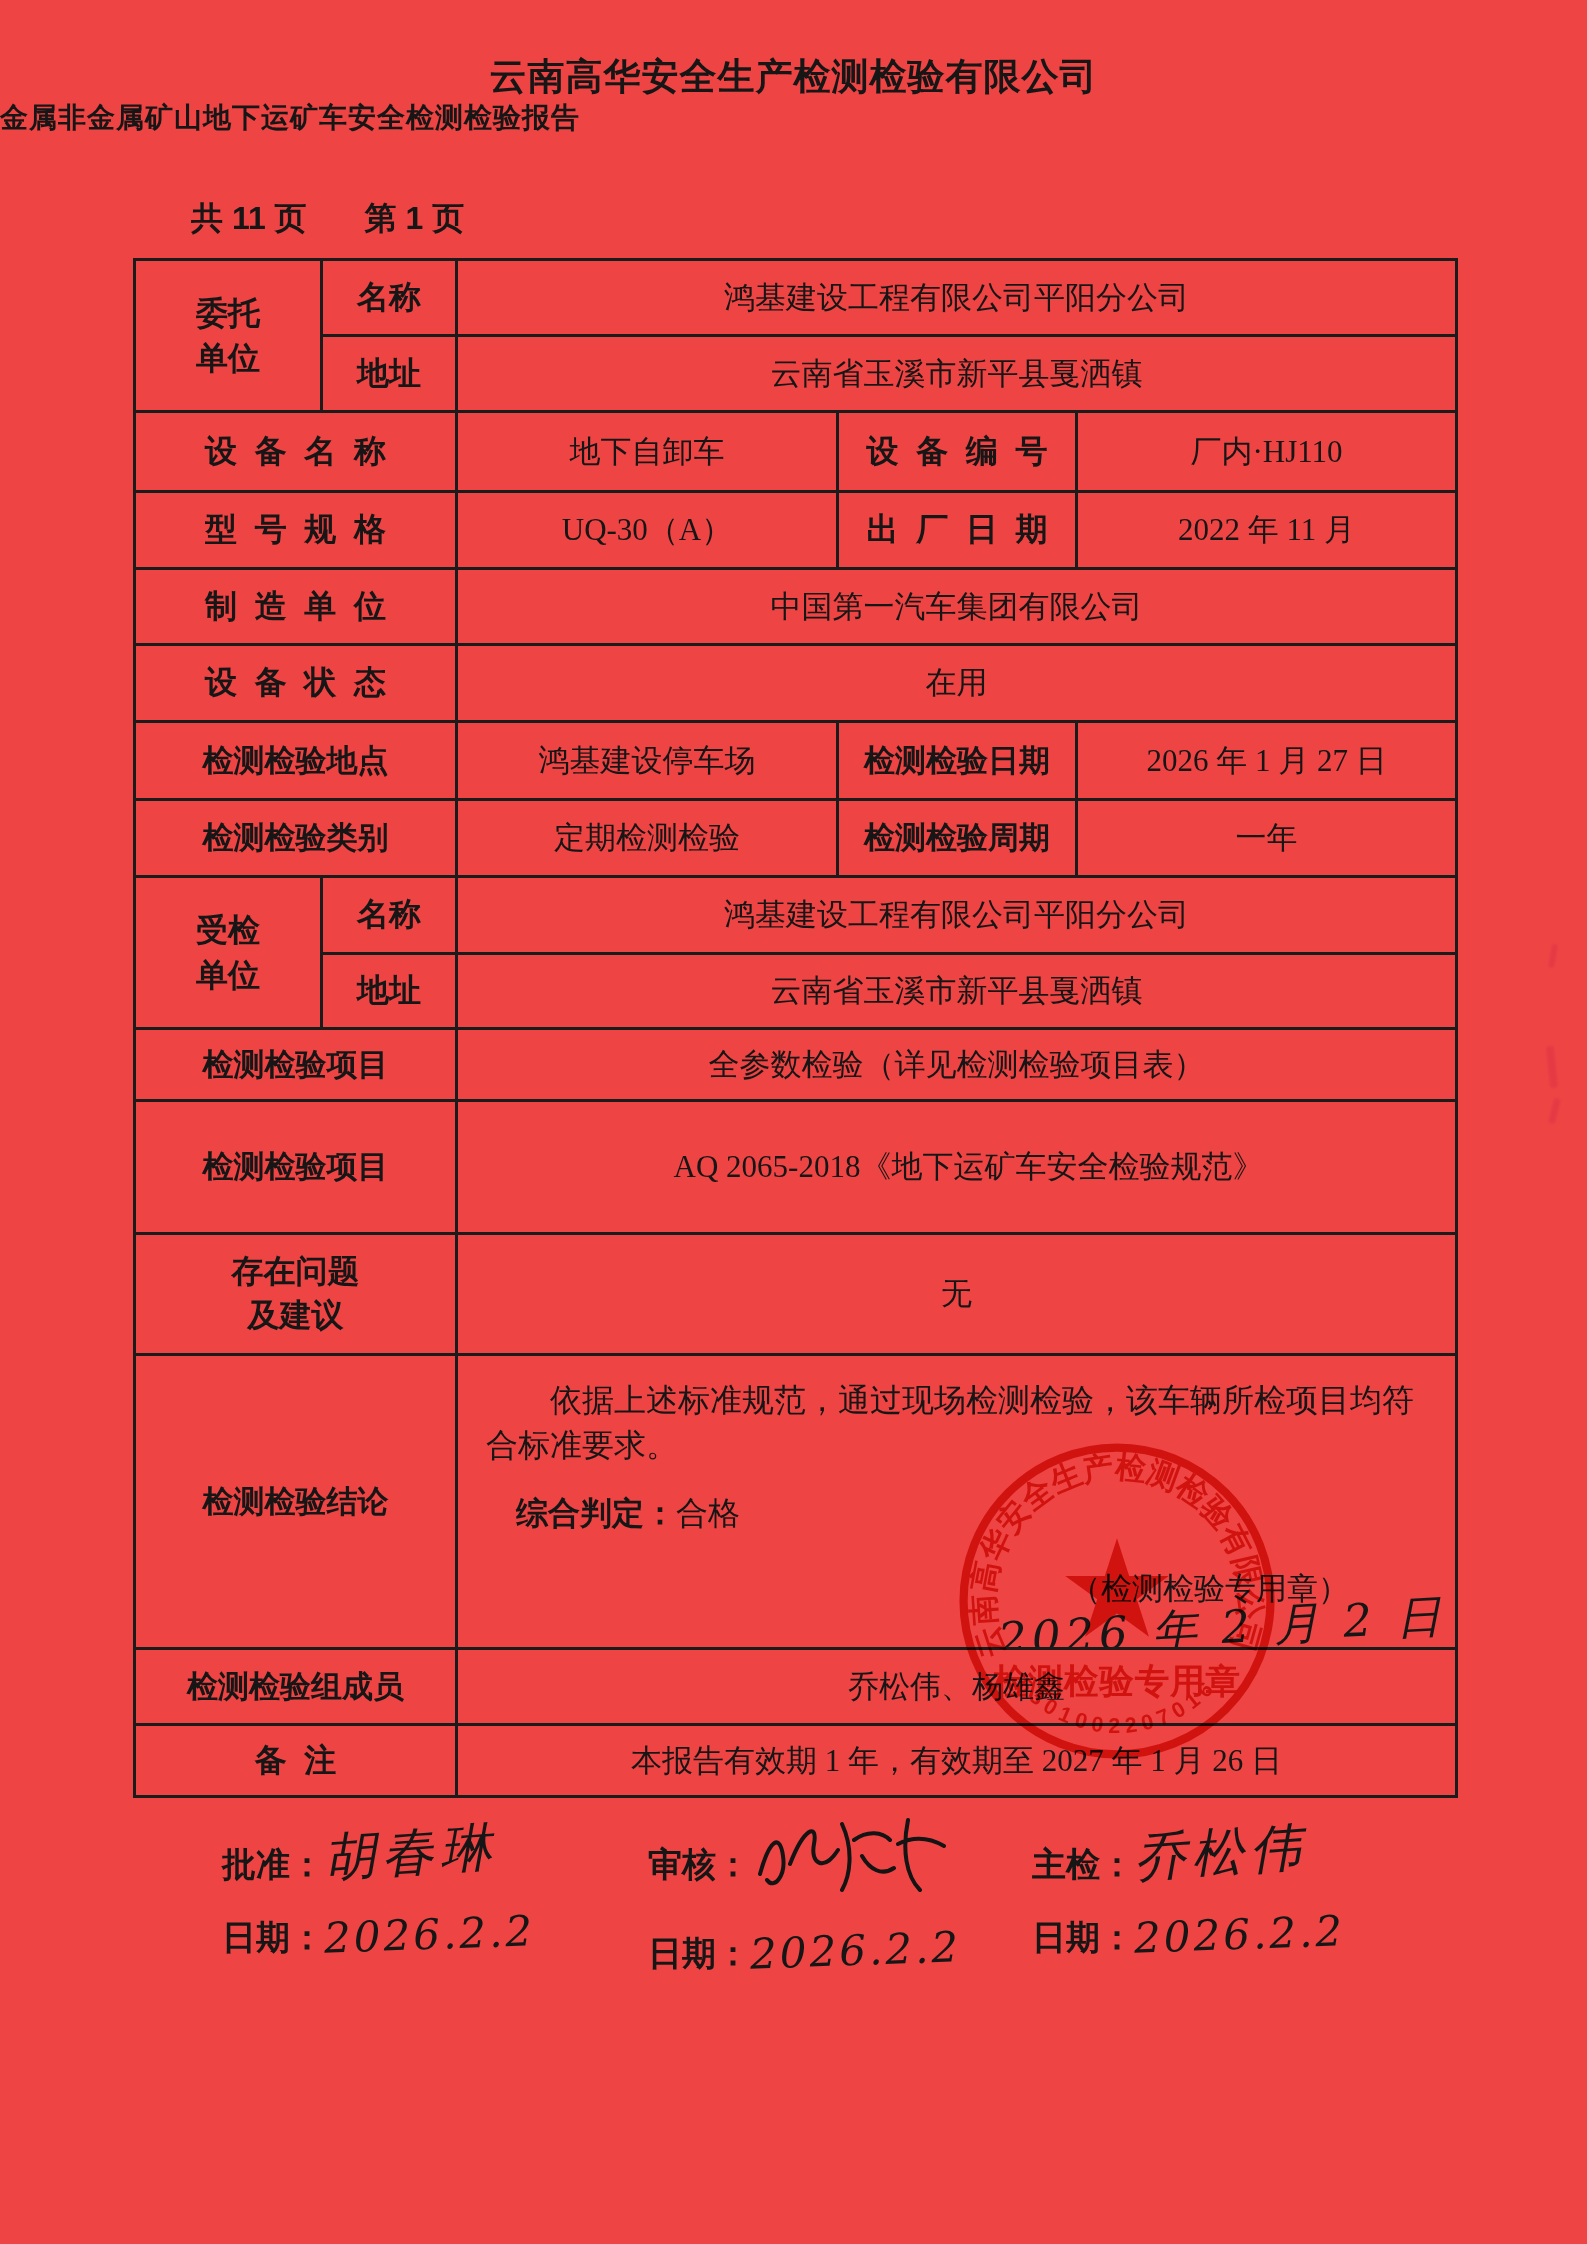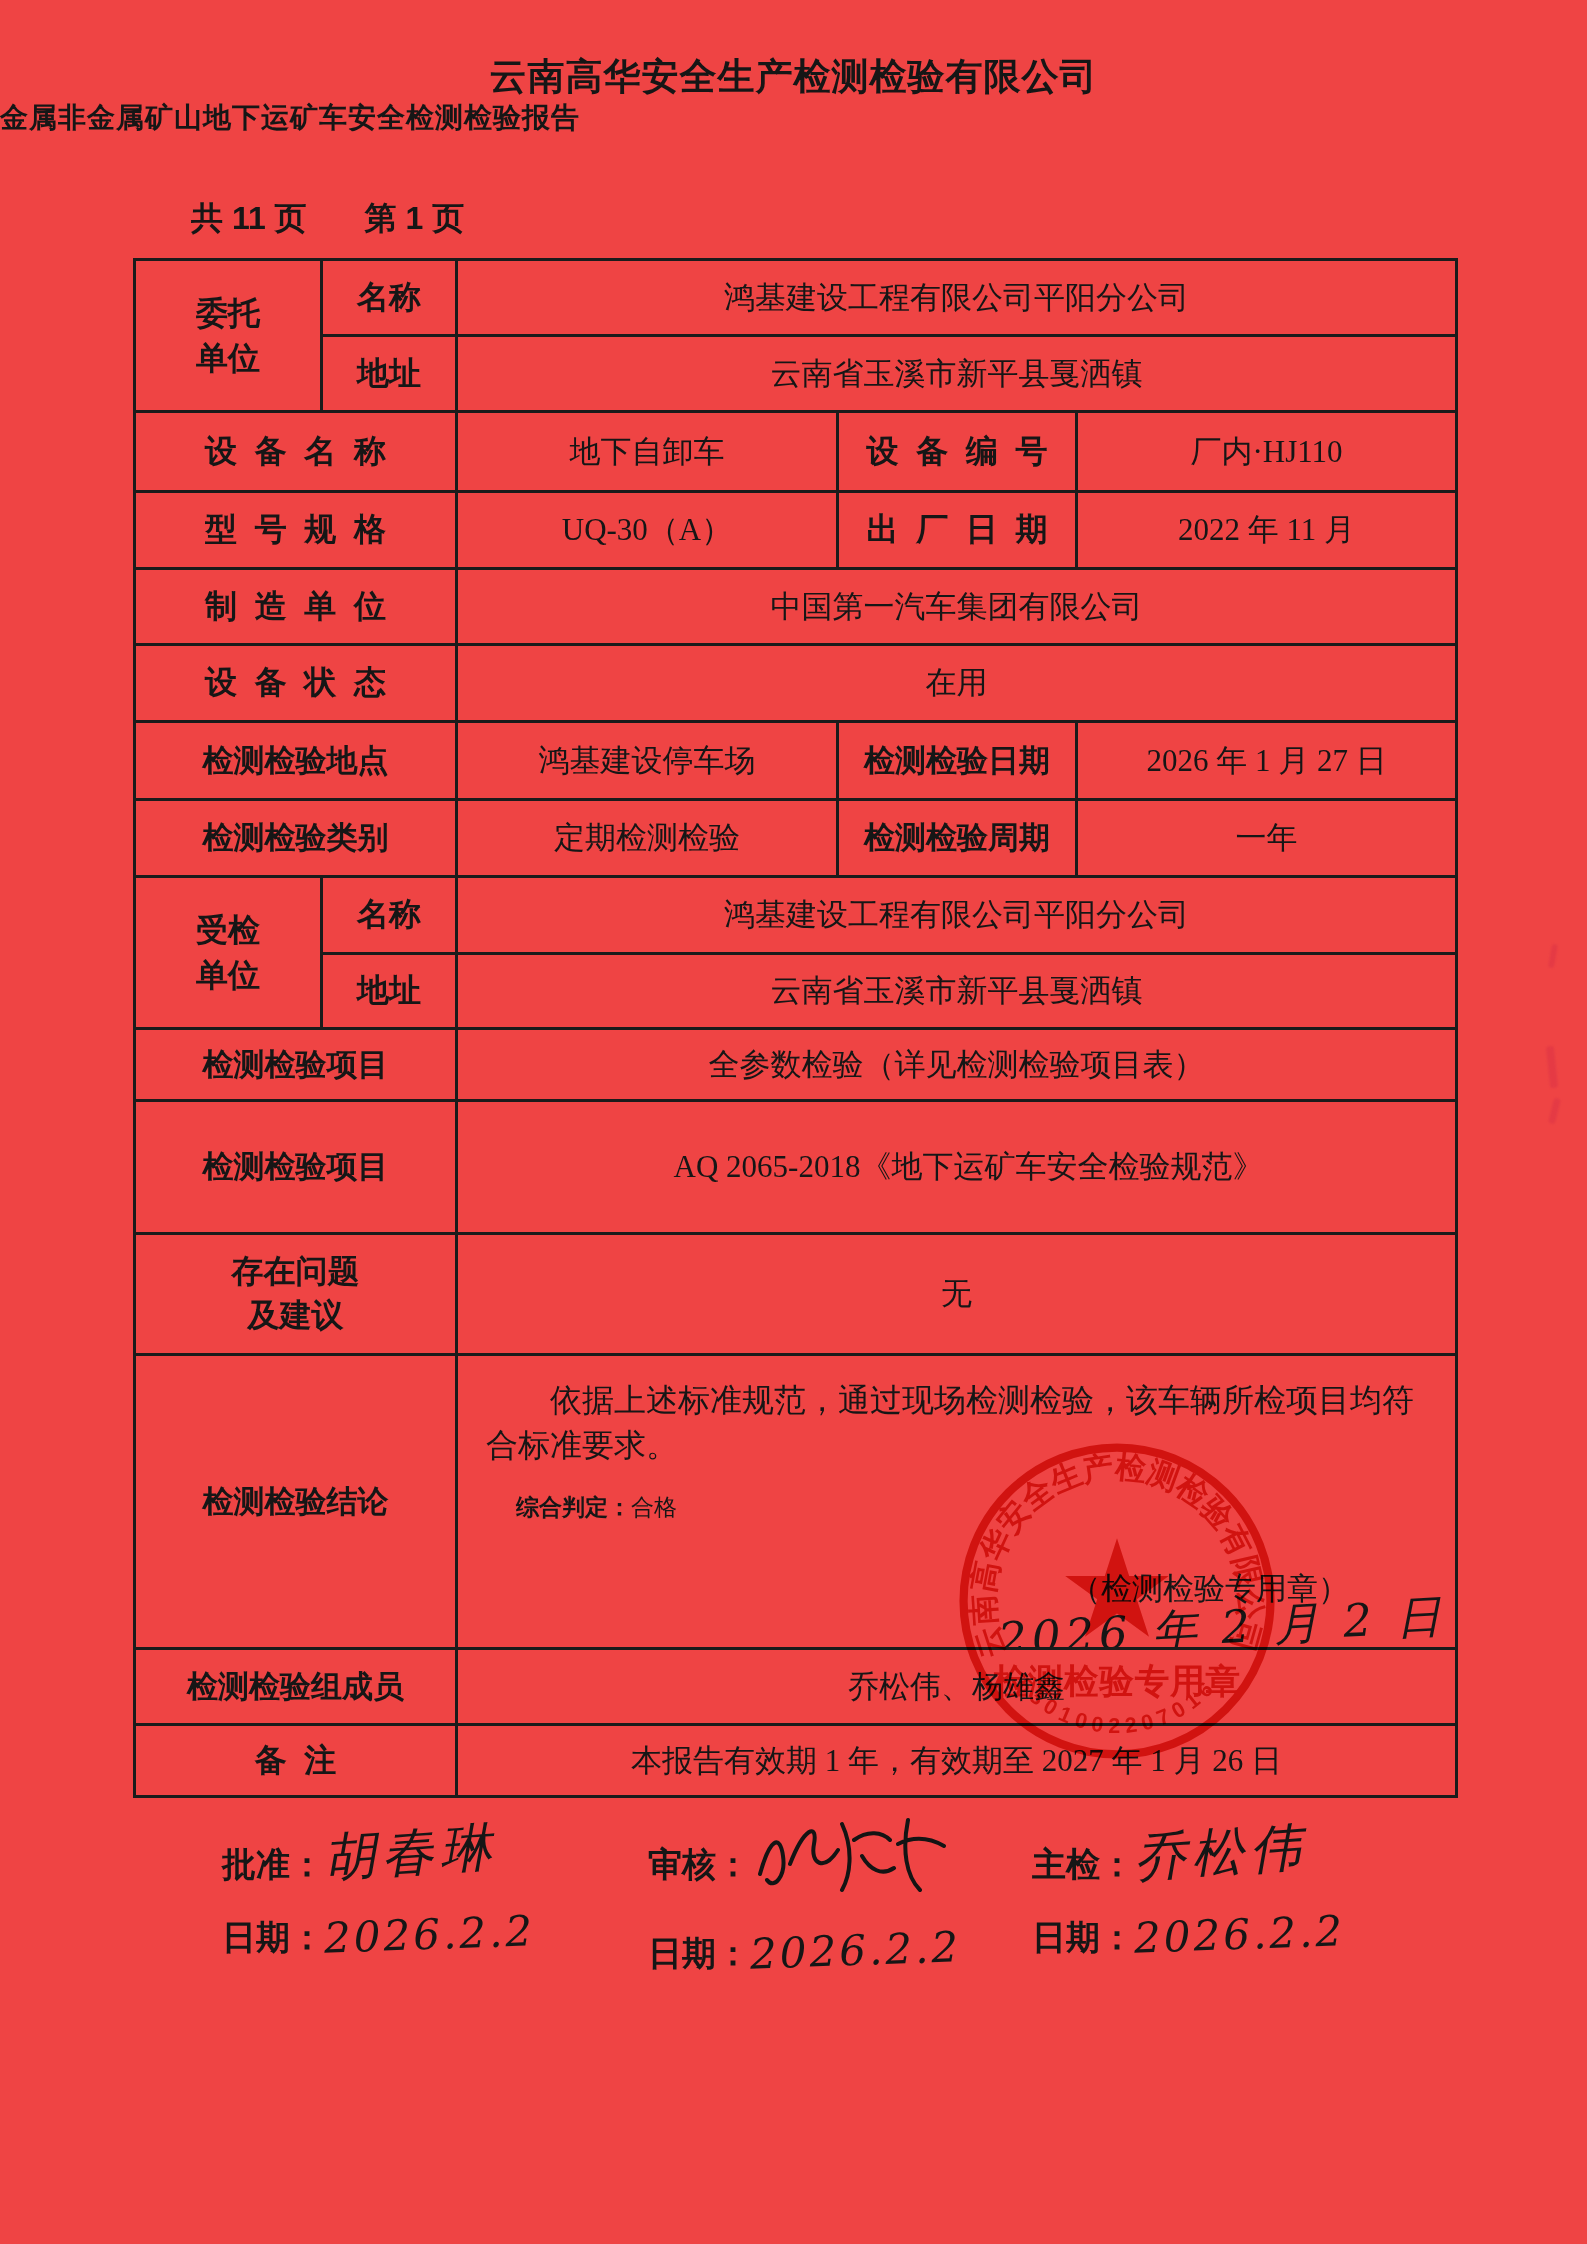--- a/index.html
+++ b/index.html
@@ -40,21 +40,21 @@
     font-weight:700; font-size:32px;
   }
   .sp { letter-spacing:0.55em; text-indent:0.55em; }
   .lbl6 { font-size:31px; }
   .val { font-size:31px; }
   .stack { display:inline-block; width:2.2em; line-height:1.4; }
   .left-val { text-align:left; padding-left:24px !important; }
   
   .concl { position:relative; text-align:left !important; vertical-align:top !important; }
   .concl-p { margin:22px 26px 0 28px; text-indent:2em; font-size:32px; line-height:45px; }
-  .verdict { margin:24px 0 0 58px; font-size:23px; }
+  .verdict { margin:24px 0 0 58px; font-size:32px; }
   .verdict .vlbl { font-family:"Liberation Sans","DejaVu Sans",sans-serif; font-weight:700; }
   .seal-note { position:absolute; left:612px; top:212px; font-size:31px; }
   .seal-date {
     position:absolute; left:540px; top:242px; font-size:45px;
     font-style:italic; letter-spacing:5px; transform:rotate(-3deg);
     font-family:"DejaVu Serif",serif;
   }
   
   .stamp {
     position:absolute; left:952px; top:1436px; width:330px; height:330px;

